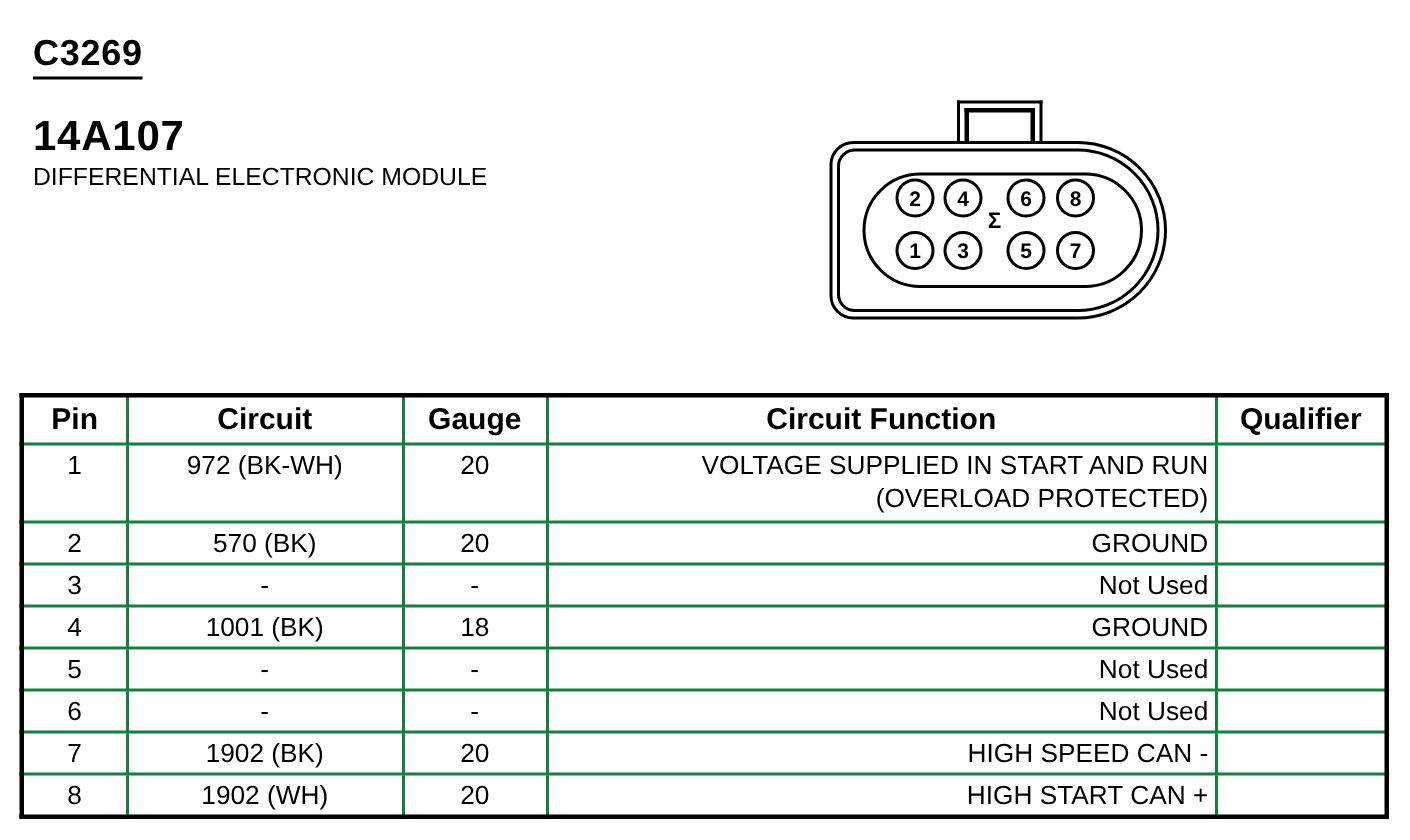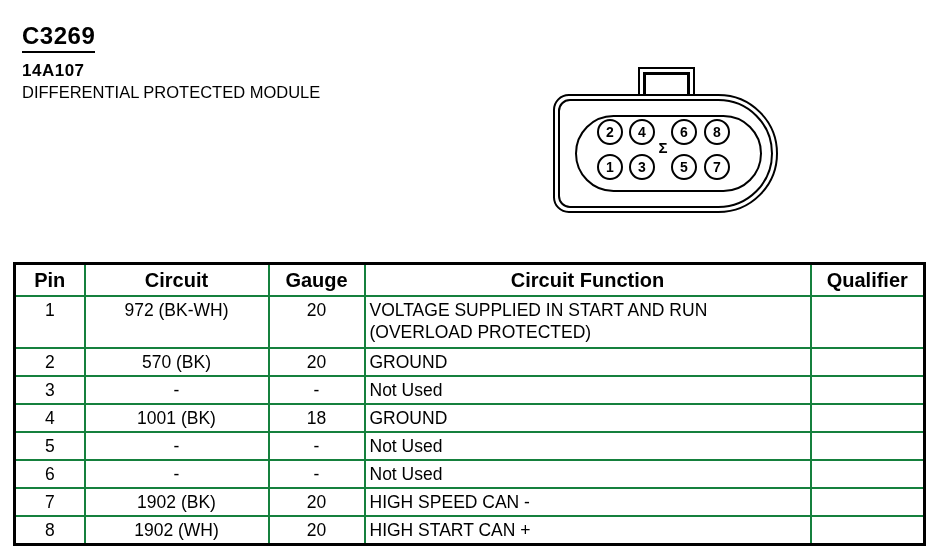--- a/index.html
+++ b/index.html
@@ -15,22 +15,22 @@
   
   .header { position: absolute; left: 22px; top: 22px; }
   .connector-id {
     display: inline-block;
     font-size: 24px; font-weight: bold;
     border-bottom: 2px solid #000;
     padding-bottom: 1px;
     letter-spacing: 0.5px;
   }
   .part-number {
-    margin-top: 8px;
-    font-size: 17px; font-weight: bold;
+    margin-top: 22px;
+    font-size: 28px; font-weight: bold;
     letter-spacing: 0.5px;
   }
   .description { font-size: 16.5px; line-height: 21px; margin-top: 1px; }
 
   
   .connector { position: absolute; left: 553px; top: 67px; width: 225px; height: 146px; }
   .tab-outer {
     position: absolute; left: 85px; top: 0; width: 53px; height: 34px;
     border: 2px solid #000; border-bottom: none;
   }
@@ -92,31 +92,31 @@
   }
   .pin-table td {
     font-size: 17.5px;
     line-height: 22px;
     padding: 2px 4px 1px 4px;
     vertical-align: top;
   }
   tbody tr { height: 28px; }
   tbody tr.tall { height: 52px; }
   .col-pin, .col-circuit, .col-gauge, .col-qualifier { text-align: center; }
-  .col-function { text-align: left; white-space: pre-line; padding-left: 3px; }
+  .col-function { text-align: right; white-space: pre-line; padding-left: 3px; }
 </style>
 </head>
 <body>
 
 <div class="page">
 
   <div class="header">
     <div class="connector-id">C3269</div>
     <div class="part-number">14A107</div>
-    <div class="description">DIFFERENTIAL PROTECTED MODULE</div>
+    <div class="description">DIFFERENTIAL ELECTRONIC MODULE</div>
   </div>
 
   <div class="connector">
     <div class="tab-outer">
       <div class="tab-inner"></div>
     </div>
     <div class="body-outer">
       <div class="body-inner"></div>
     </div>
     <div class="stadium"></div>

